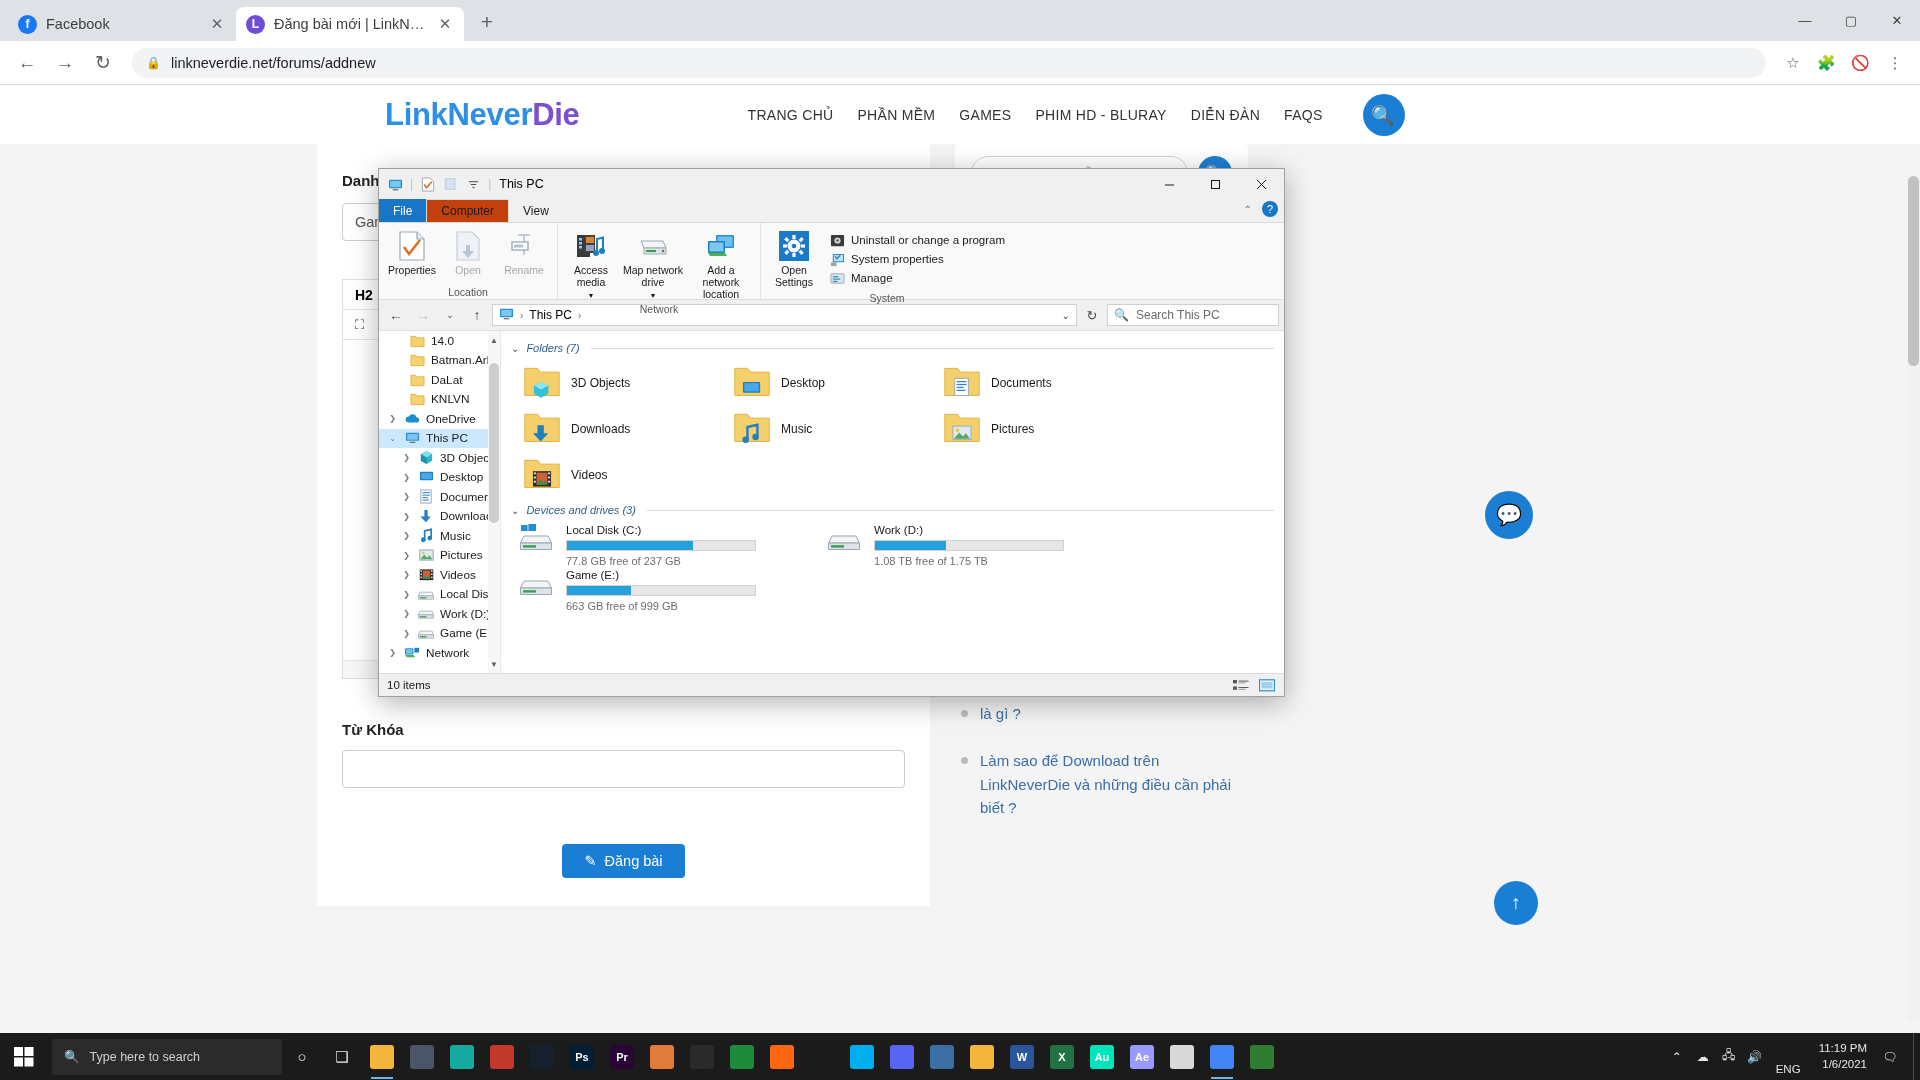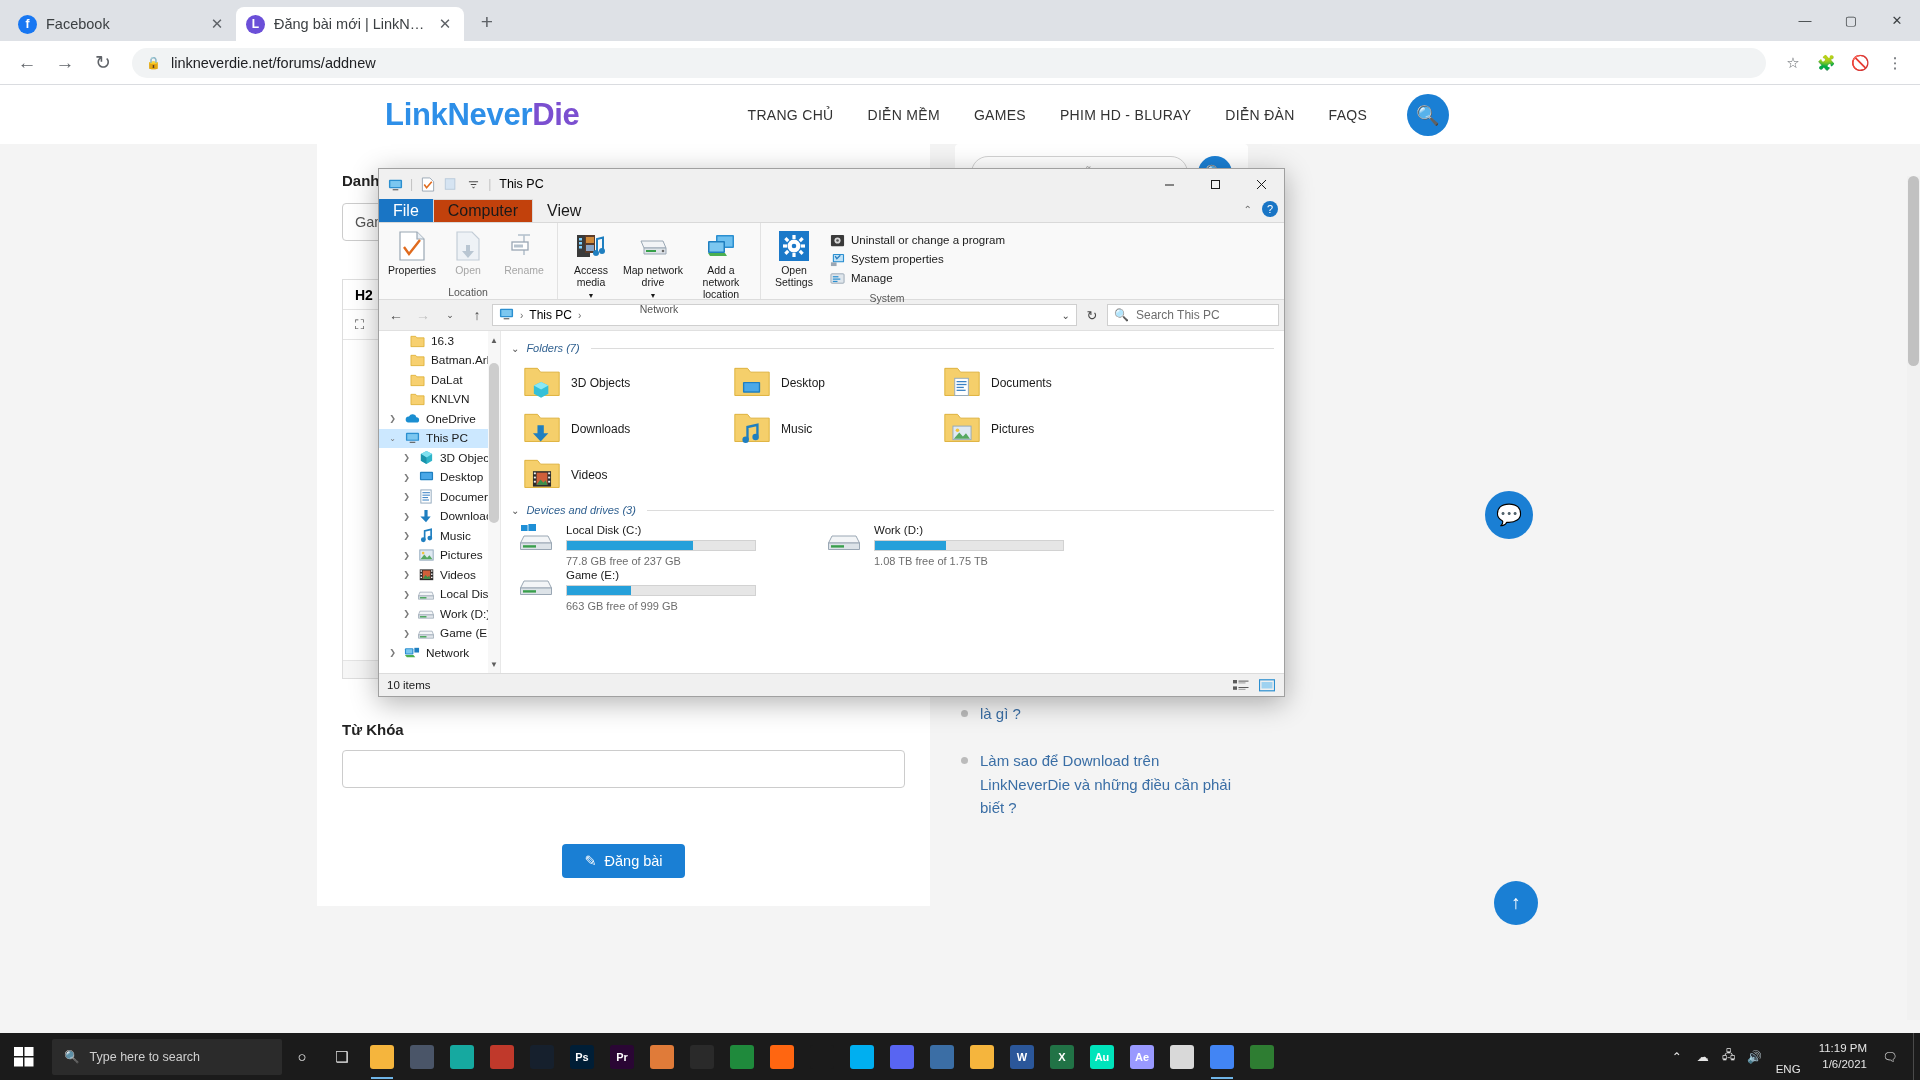--- a/index.html
+++ b/index.html
@@ -53,21 +53,21 @@
   .omni-icon { width: 30px; height: 30px; display: flex; align-items: center;
     justify-content: center; color: #5f6368; font-size: 15px; }
 
   
   .page { position: absolute; left: 0; right: 0; top: 86px; bottom: 0;
     background: #f4f4f4; overflow: hidden; }
   .site-header { background: #fff; height: 58px; display: flex; align-items: center;
     padding: 0 0 0 385px; gap: 0; }
   .logo { font-size: 31px; font-weight: 600; letter-spacing: -0.3px; }
   .logo .l1 { color: #2e8fe8; } .logo .l2 { color: #7b4fd0; text-align: right; }
-  .navmenu { display: flex; gap: 34px; margin-left: 168px; font-size: 14px;
+  .navmenu { display: flex; gap: 24px; margin-left: 168px; font-size: 14px;
     color: #333; letter-spacing: .3px; }
   .searchcirc { width: 42px; height: 42px; border-radius: 50%; background: #1a7fd4;
     color: #fff; display: flex; align-items: center; justify-content: center;
     font-size: 19px; margin-left: 40px; }
   .form-card { position: absolute; left: 317px; top: 58px; width: 613px;
     background: #fff; min-height: 725px; padding: 28px 25px; }
   .frow { display: flex; gap: 22px; }
   .fgroup { flex: 1; }
   .flabel { font-size: 15px; font-weight: 700; color: #222; margin-bottom: 14px; }
   .fselect { height: 38px; border: 1px solid #ccc; border-radius: 4px;
@@ -132,21 +132,21 @@
   .qat-ic { width: 17px; height: 17px; display: flex; align-items: center;
     justify-content: center; }
   .qat-sep { color: #c2c2c2; font-size: 12px; }
   .ex-title { font-size: 12.5px; color: #000; margin-left: 8px; }
   .ex-wc { position: absolute; right: 0; top: 0; display: flex; }
   .ex-btn { width: 46px; height: 30px; display: flex; align-items: center;
     justify-content: center; font-size: 12px; color: #1a1a1a; }
 
   .ex-tabs { height: 24px; background: #f0f0f0; display: flex; align-items: stretch;
     position: relative; border-bottom: 1px solid #d9d9d9; }
-  .ex-tab { padding: 0 14px; display: flex; align-items: center; font-size: 16px;
+  .ex-tab { padding: 0 14px; display: flex; align-items: center; font-size: 12px;
     color: #1a1a1a; }
   .ex-tab.file { background: #1975c5; color: #fff; font-weight: 400; }
   .ex-tab.sel { background: #c2410c; border: 1px solid #d9d9d9; border-bottom: none; }
   .ex-help { position: absolute; right: 6px; top: 2px; display: flex;
     align-items: center; gap: 10px; }
   .ex-caret { font-size: 10px; color: #666; }
   .help-ic { width: 16px; height: 16px; border-radius: 50%; background: #1975c5;
     color: #fff; font-size: 11px; display: flex; align-items: center;
     justify-content: center; }
 
@@ -299,21 +299,21 @@
   </div>
 
   <div class="page">
 
     <div class="site-header">
       <div class="logo">
         <span class="l1">LinkNever</span><span class="l2">Die</span>
       </div>
       <div class="navmenu">
         <span>TRANG CHỦ</span>
-        <span>DIỄN MỀM</span>
+        <span>PHẦN MỀM</span>
         <span>GAMES</span>
         <span>PHIM HD - BLURAY</span>
         <span>DIỄN ĐÀN</span>
         <span>FAQS</span>
       </div>
       <div class="searchcirc">🔍</div>
     </div>
 
     <div class="form-card">
       <div class="frow">
@@ -624,21 +624,21 @@
   <div class="ex-body">
 
     <div class="navpane">
       <div id="navtree">
           <div class="nav-item l2">
             <span class="nav-ic">
               <svg width="15" height="14" viewBox="0 0 16 14">
                 <path d="M1 2h5l1.3 1.6H15V13H1z" fill="#f7d070" stroke="#d9ab2e" stroke-width=".8"></path>
               </svg>
             </span>
-            <span>16.3</span>
+            <span>14.0</span>
           </div>
           <div class="nav-item l2">
             <span class="nav-ic">
               <svg width="15" height="14" viewBox="0 0 16 14">
                 <path d="M1 2h5l1.3 1.6H15V13H1z" fill="#f7d070" stroke="#d9ab2e" stroke-width=".8"></path>
               </svg>
             </span>
             <span>Batman.Arkham</span>
           </div>
           <div class="nav-item l2">

